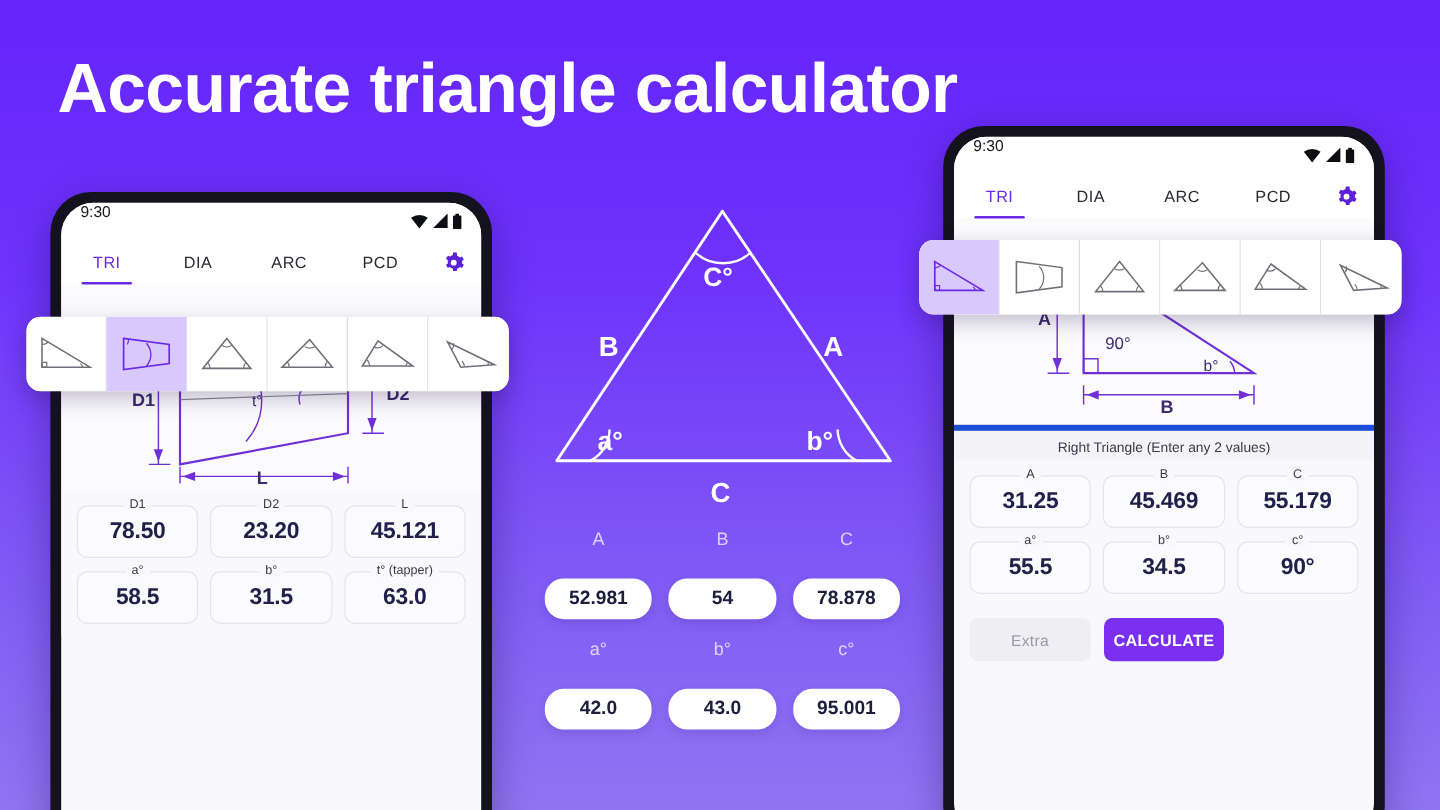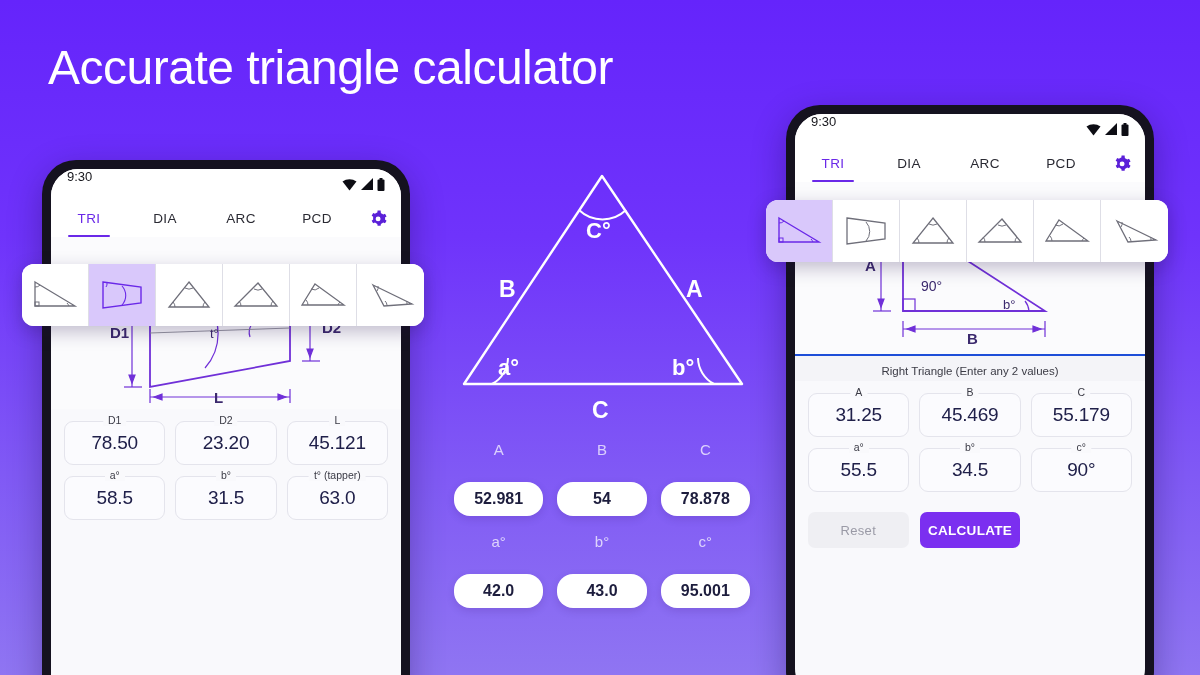--- a/index.html
+++ b/index.html
@@ -7,22 +7,22 @@
   body {
     font-family: "Liberation Sans", sans-serif;
     background: linear-gradient(180deg, #6524fb 0%, #6f33fb 35%, #8059f5 70%, #8f75f2 100%);
     position: relative;
   }
 
   
   .headline {
     position: absolute;
     left: 48px; top: 40px;
-    font-size: 48px;
-    font-weight: normal;
+    font-size: 58px;
+    font-weight: bold;
     color: #ffffff;
     letter-spacing: -0.5px;
     white-space: nowrap;
   }
 
   
   .phone {
     position: absolute;
     background: #15121f;
     border-radius: 34px;
@@ -109,21 +109,21 @@
   }
   #phone-left .diagram-area  { height: 172px; padding-top: 26px; }
   #phone-right .diagram-area { height: 172px; padding-top: 22px; }
 
   .section-caption {
     text-align: center;
     font-size: 11.5px;
     color: #3b3b45;
     padding: 9px 0 4px;
     background: #f4f4f8;
-    border-top: 2px solid #1d4ed8;
+    border-top: 5px solid #1d4ed8;
   }
 
   .field-grid {
     display: grid;
     grid-template-columns: repeat(3, 1fr);
     gap: 11px 10px;
     padding: 12px 13px 10px;
     background: #f9f9fc;
   }
   .field {
@@ -139,21 +139,21 @@
     top: -8px; left: 50%;
     transform: translateX(-50%);
     background: #f9f9fc;
     padding: 0 5px;
     font-size: 10.5px;
     color: #3a3a45;
     white-space: nowrap;
   }
   .field-value {
     font-size: 19px;
-    font-weight: normal;
+    font-weight: bold;
     color: #20204a;
     letter-spacing: -0.2px;
   }
 
   .button-row {
     display: grid;
     grid-template-columns: repeat(3, 1fr);
     gap: 11px;
     padding: 10px 13px 14px;
     background: #f9f9fc;
@@ -452,21 +452,21 @@
         <span class="field-label">b°</span>
         <span class="field-value">34.5</span>
       </div>
       <div class="field">
         <span class="field-label">c°</span>
         <span class="field-value">90°</span>
       </div>
     </div>
 
     <div class="button-row">
-      <button class="btn btn-ghost">Reset</button>
+      <button class="btn btn-ghost">Extra</button>
       <button class="btn btn-primary">CALCULATE</button>
     </div>
 
   </div>
 </div>
 
 <div class="shape-strip" id="strip-right">
   <div class="shape-cell selected">
     <svg width="52" height="34" viewBox="0 0 52 34">
       <polygon points="6,4 46,28 6,28" fill="none" stroke="#6a28e8" stroke-width="1.4"></polygon>

